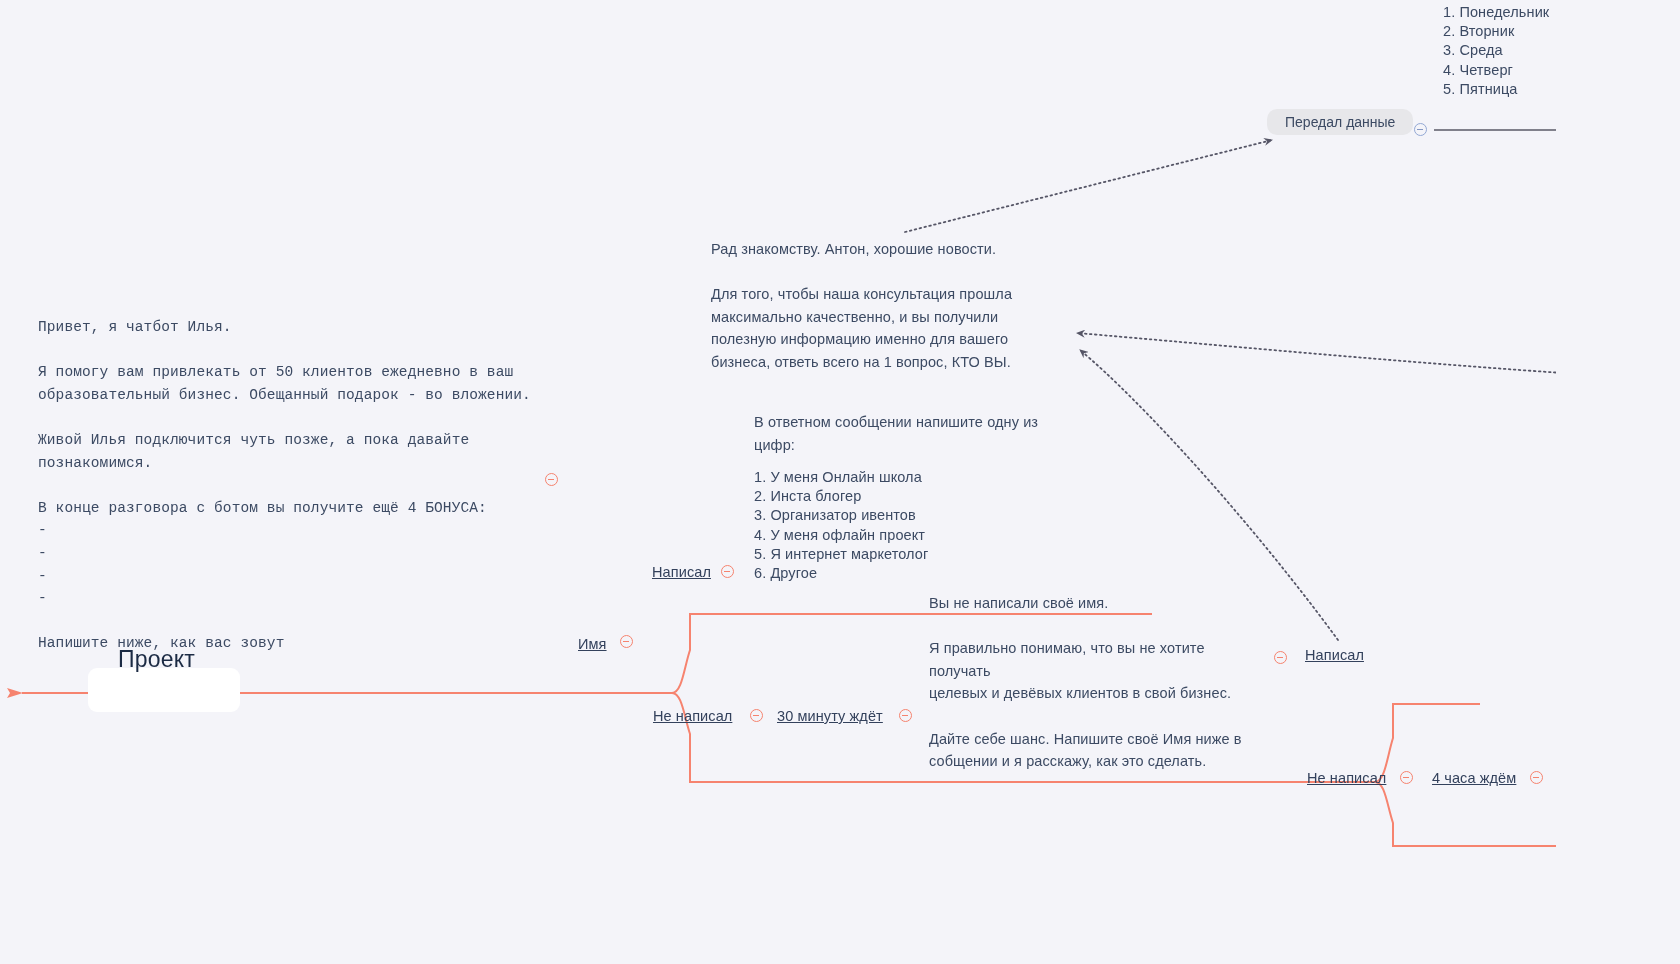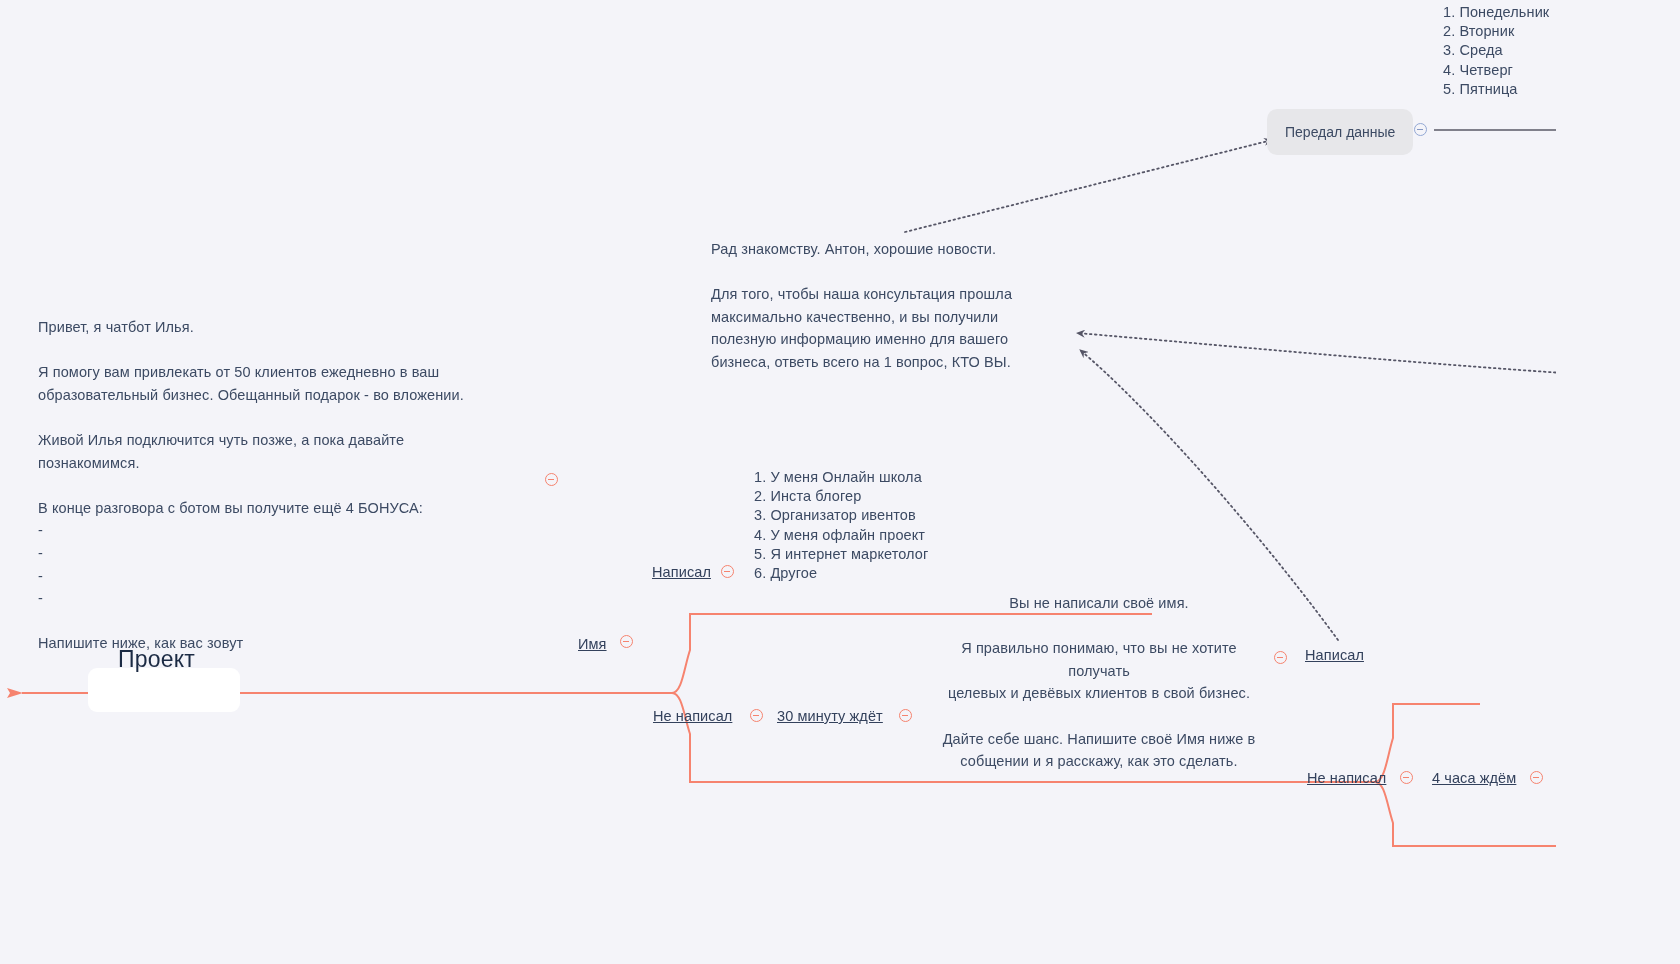--- a/index.html
+++ b/index.html
@@ -94,21 +94,21 @@
     line-height: 30px;
     text-align: right;
   }
   .chip {
     position: absolute;
     background: #e7e7ea;
     border-radius: 10px;
     color: #3c4a63;
     font-size: 14px;
     line-height: 18px;
-    padding: 14px 18px;
+    padding: 4px 18px;
     white-space: nowrap;
   }
   .num-list {
     position: absolute;
     color: #3c4a63;
     font-size: 14.5px;
     line-height: 19.2px;
     white-space: pre;
     letter-spacing: 0.1px;
   }
@@ -163,28 +163,30 @@
   <div class="chip" style="left:1267px; top:109px;">Передал данные</div>
   <div class="collapse-blue" style="left:1414px; top:123px;"></div>
 
   <div class="msg" style="left:711px; top:238px; width:320px;">Рад знакомству. Антон, хорошие новости.
 
 Для того, чтобы наша консультация прошла
 максимально качественно, и вы получили
 полезную информацию именно для вашего
 бизнеса, ответь всего на 1 вопрос, КТО ВЫ.</div>
 
+  <div class="msg" style="left:754px; top:411px; width:300px;">В ответном сообщении напишите одну из
+цифр:</div>
   <div class="num-list" style="left:754px; top:468px;">1. У меня Онлайн школа
 2. Инста блогер
 3. Организатор ивентов
 4. У меня офлайн проект
 5. Я интернет маркетолог
 6. Другое</div>
 
-  <div class="msg" style="left:38px; top:316px; width:520px;">Привет, я чатбот Илья.
+  <div class="msg" style="left:38px; top:316px; width:520px;font-family:Liberation Mono, monospace;">Привет, я чатбот Илья.
 
 Я помогу вам привлекать от 50 клиентов ежедневно в ваш
 образовательный бизнес. Обещанный подарок - во вложении.
 
 Живой Илья подключится чуть позже, а пока давайте
 познакомимся.
 
 В конце разговора с ботом вы получите ещё 4 БОНУСА:
 -
 -
@@ -201,21 +203,21 @@
   <div class="collapse" style="left:620px; top:635px;"></div>
 
   <div class="branch-label" style="left:652px; top:563px;">Написал</div>
   <div class="collapse" style="left:721px; top:565px;"></div>
 
   <div class="branch-label" style="left:653px; top:707px;">Не написал</div>
   <div class="collapse" style="left:750px; top:709px;"></div>
   <div class="branch-label" style="left:777px; top:707px;">30 минуту ждёт</div>
   <div class="collapse" style="left:899px; top:709px;"></div>
 
-  <div class="msg" style="left:929px; top:592px; width:340px;text-align:center;">Вы не написали своё имя.
+  <div class="msg" style="left:929px; top:592px; width:340px;">Вы не написали своё имя.
 
 Я правильно понимаю, что вы не хотите получать
 целевых и девёвых клиентов в свой бизнес.
 
 Дайте себе шанс. Напишите своё Имя ниже в
 собщении и я расскажу, как это сделать.</div>
   <div class="collapse" style="left:1274px; top:651px;"></div>
 
   <div class="branch-label" style="left:1305px; top:646px;">Написал</div>
 

